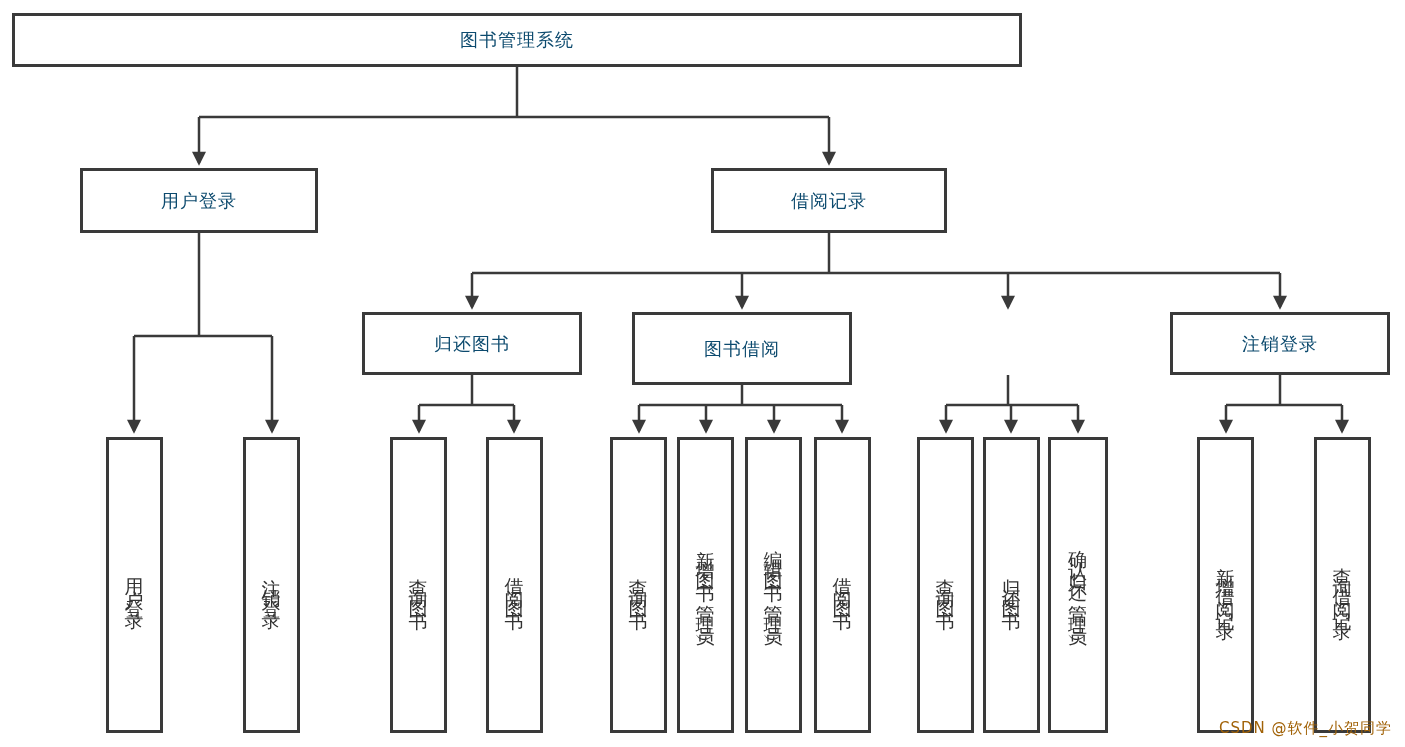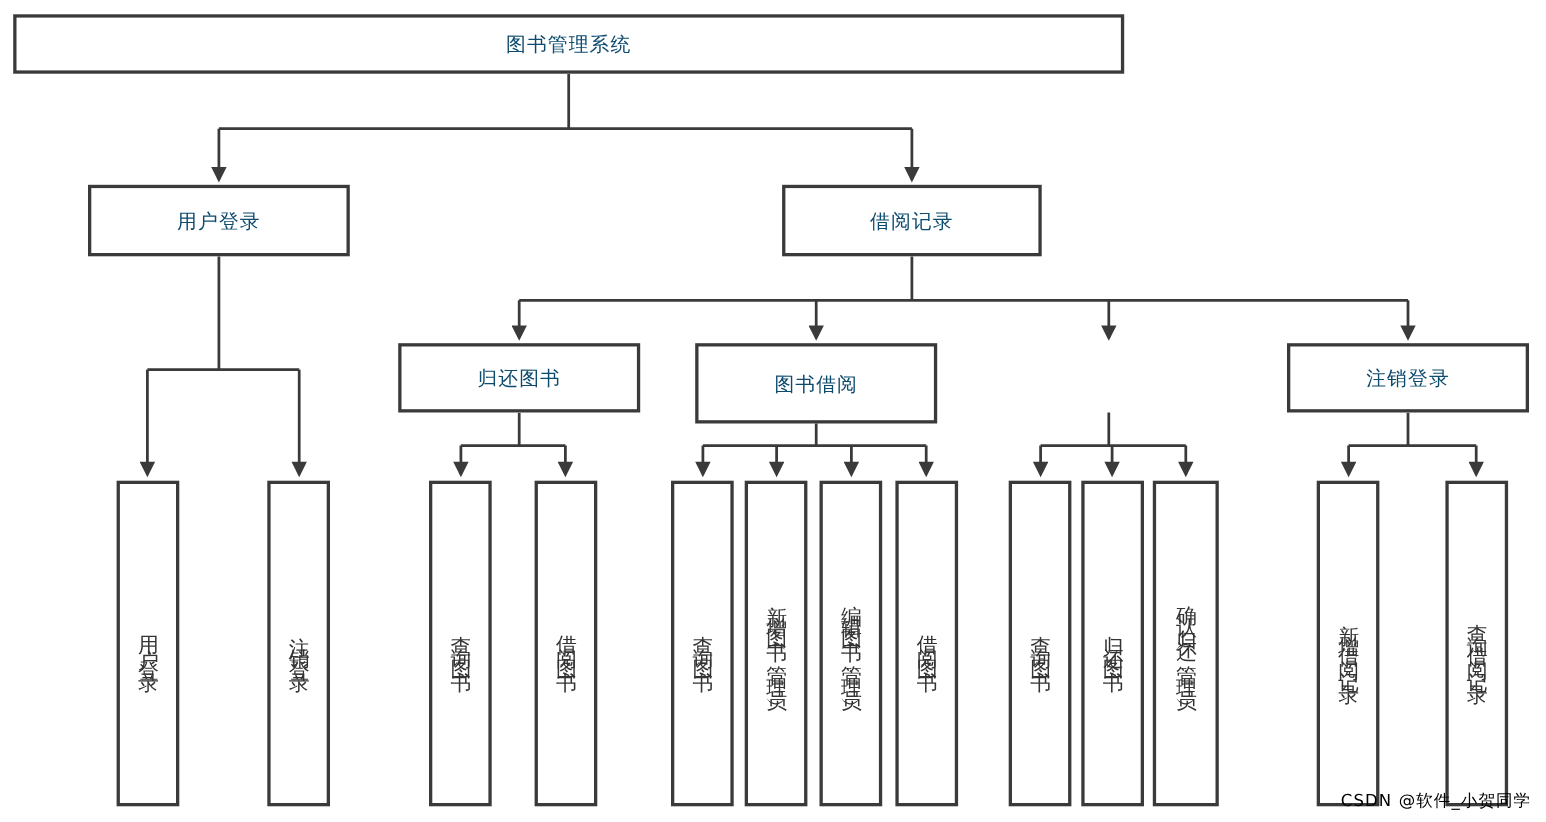--- a/index.html
+++ b/index.html
@@ -35,21 +35,21 @@
   .vnode span{
     writing-mode:vertical-rl;
     text-orientation:mixed;
     letter-spacing:0.58em;
     line-height:1;
   }
   .watermark{
     position:absolute;
     right:13px;bottom:9px;
     font-size:15px;
-    color:#000000;
+    color:#a16207;
     letter-spacing:1px;
     z-index:5;
     white-space:nowrap;
   }
 </style>
 </head>
 <body>
 
 <div id="canvas">
 

